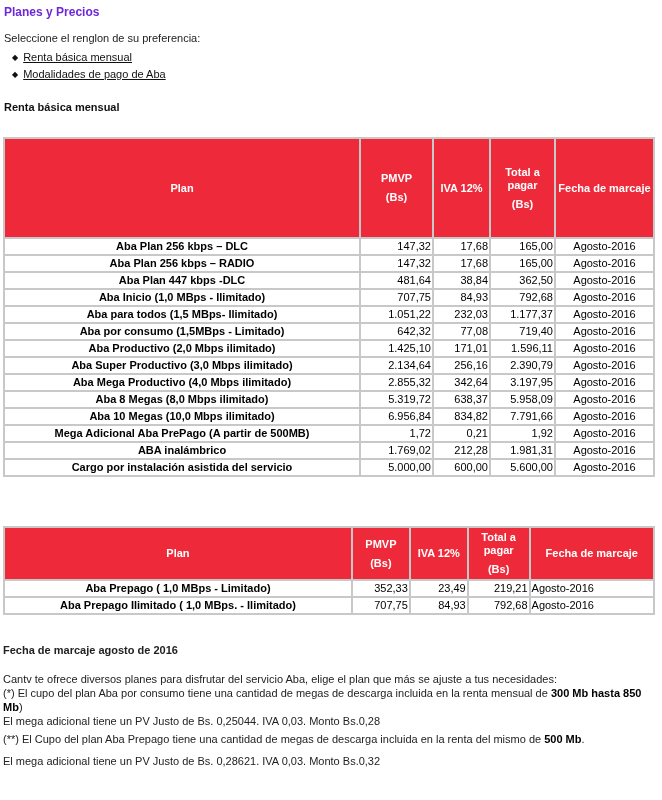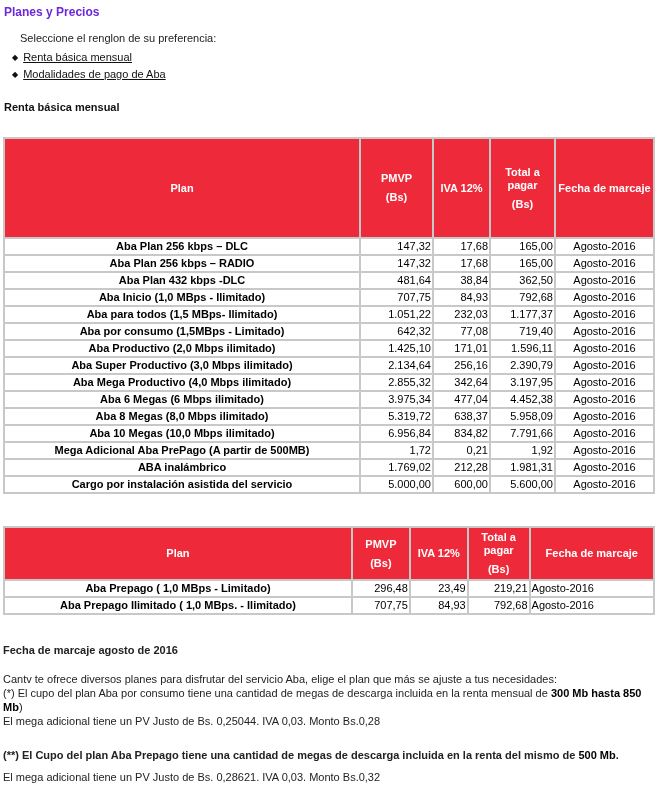--- a/index.html
+++ b/index.html
@@ -4,21 +4,21 @@
   <style>
     html, body { margin: 0; padding: 0; background: #ffffff; }
     body {
       width: 662px; height: 800px; overflow: hidden; position: relative;
       font-family: "Liberation Sans", sans-serif; font-size: 11px; color: #000;
     }
     .title {
       position: absolute; left: 4px; top: 5px;
       font-size: 12px; font-weight: bold; color: #6d28d9;
     }
-    .intro { position: absolute; left: 4px; top: 32px; font-size: 11px; color: #222; margin-left: 16px; }
+    .intro { position: absolute; left: 4px; top: 32px; font-size: 11px; color: #222; }
     ul.links { position: absolute; left: 12px; top: 49px; margin: 0; padding: 0; list-style: none; }
     ul.links li { height: 17px; line-height: 17px; font-size: 11px; display: flex; align-items: center; }
     ul.links .bullet { font-size: 8px; margin-right: 5px; color: #111; }
     ul.links a { color: #111; text-decoration: underline; cursor: pointer; }
     .section-title {
       position: absolute; left: 4px; top: 101px; font-size: 11px; font-weight: bold; color: #111;
     }
     table.prices {
       position: absolute; left: 3px; border-collapse: separate; border-spacing: 0;
       border: 1px solid #c8c8c8;
@@ -95,21 +95,21 @@
         <td class="date">Agosto-2016</td>
       </tr>
       <tr>
         <td class="plan">Aba Plan 256 kbps –  RADIO</td>
         <td class="num">147,32</td>
         <td class="num">17,68</td>
         <td class="num">165,00</td>
         <td class="date">Agosto-2016</td>
       </tr>
       <tr>
-        <td class="plan">Aba Plan 432 kbps -DLC</td>
+        <td class="plan">Aba Plan 447 kbps -DLC</td>
         <td class="num">481,64</td>
         <td class="num">38,84</td>
         <td class="num">362,50</td>
         <td class="date">Agosto-2016</td>
       </tr>
       <tr>
         <td class="plan">Aba Inicio (1,0 MBps - Ilimitado)</td>
         <td class="num">707,75</td>
         <td class="num">84,93</td>
         <td class="num">792,68</td>
@@ -141,27 +141,20 @@
         <td class="num">2.134,64</td>
         <td class="num">256,16</td>
         <td class="num">2.390,79</td>
         <td class="date">Agosto-2016</td>
       </tr>
       <tr>
         <td class="plan">Aba Mega Productivo (4,0 Mbps ilimitado)</td>
         <td class="num">2.855,32</td>
         <td class="num">342,64</td>
         <td class="num">3.197,95</td>
-        <td class="date">Agosto-2016</td>
-      </tr>
-      <tr>
-        <td class="plan">Aba 6 Megas (6 Mbps ilimitado)</td>
-        <td class="num">3.975,34</td>
-        <td class="num">477,04</td>
-        <td class="num">4.452,38</td>
         <td class="date">Agosto-2016</td>
       </tr>
       <tr>
         <td class="plan">Aba 8 Megas (8,0 Mbps ilimitado)</td>
         <td class="num">5.319,72</td>
         <td class="num">638,37</td>
         <td class="num">5.958,09</td>
         <td class="date">Agosto-2016</td>
       </tr>
       <tr>
@@ -214,21 +207,21 @@
       <th>
         <span>Total a pagar</span>
         <span class="th-sub">(Bs)</span>
       </th>
       <th>Fecha de marcaje</th>
     </tr>
   </thead>
   <tbody id="t2-body">
       <tr>
         <td class="plan">Aba Prepago  ( 1,0 MBps - Limitado)</td>
-        <td class="num">296,48</td>
+        <td class="num">352,33</td>
         <td class="num">23,49</td>
         <td class="num">219,21</td>
         <td class="date-left">Agosto-2016</td>
       </tr>
       <tr>
         <td class="plan">Aba Prepago Ilimitado  ( 1,0 MBps. - Ilimitado)</td>
         <td class="num">707,75</td>
         <td class="num">84,93</td>
         <td class="num">792,68</td>
         <td class="date-left">Agosto-2016</td>
@@ -239,17 +232,17 @@
 <div class="notes" style="top:643px;font-weight:bold;">
   <p>Fecha de marcaje agosto de 2016</p>
 </div>
 
 <div class="notes" style="top:672px;">
   <p>Cantv te ofrece diversos planes para disfrutar del servicio Aba, elige el plan que más se ajuste a tus necesidades:</p>
   <p>
     <span>(*) El cupo del plan Aba por consumo tiene una cantidad de megas de descarga incluida en la renta mensual de </span><b>300 Mb hasta 850 Mb</b><span>)</span>
   </p>
   <p style="">El mega adicional tiene un PV Justo de Bs. 0,25044. IVA 0,03. Monto Bs.0,28</p>
-  <p style="margin-top:20px;font-weight:bold;">
+  <p style="margin-top:4px;">
     <span>(**) El Cupo del plan Aba Prepago tiene una cantidad de megas de descarga incluida en la renta del mismo de </span><b>500 Mb</b><span>.</span>
   </p>
   <p style="margin-top:8px;">El mega adicional tiene un PV Justo de Bs. 0,28621. IVA 0,03. Monto Bs.0,32</p>
 </div>
 
 </body></html>

